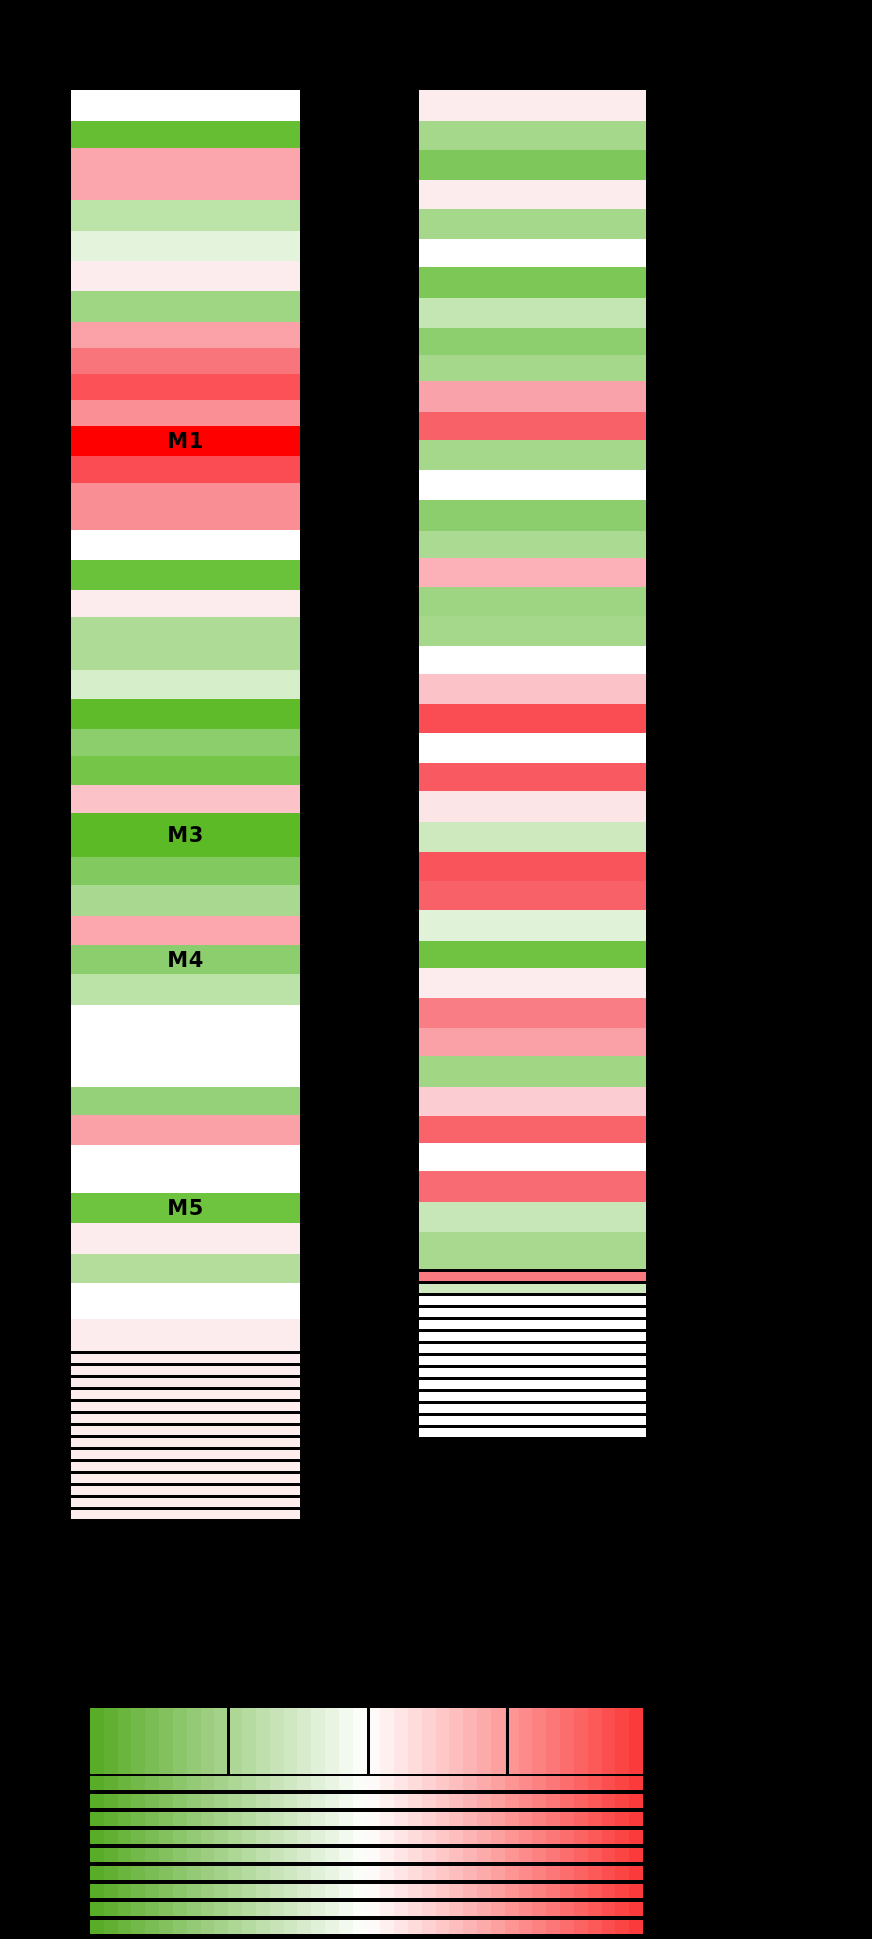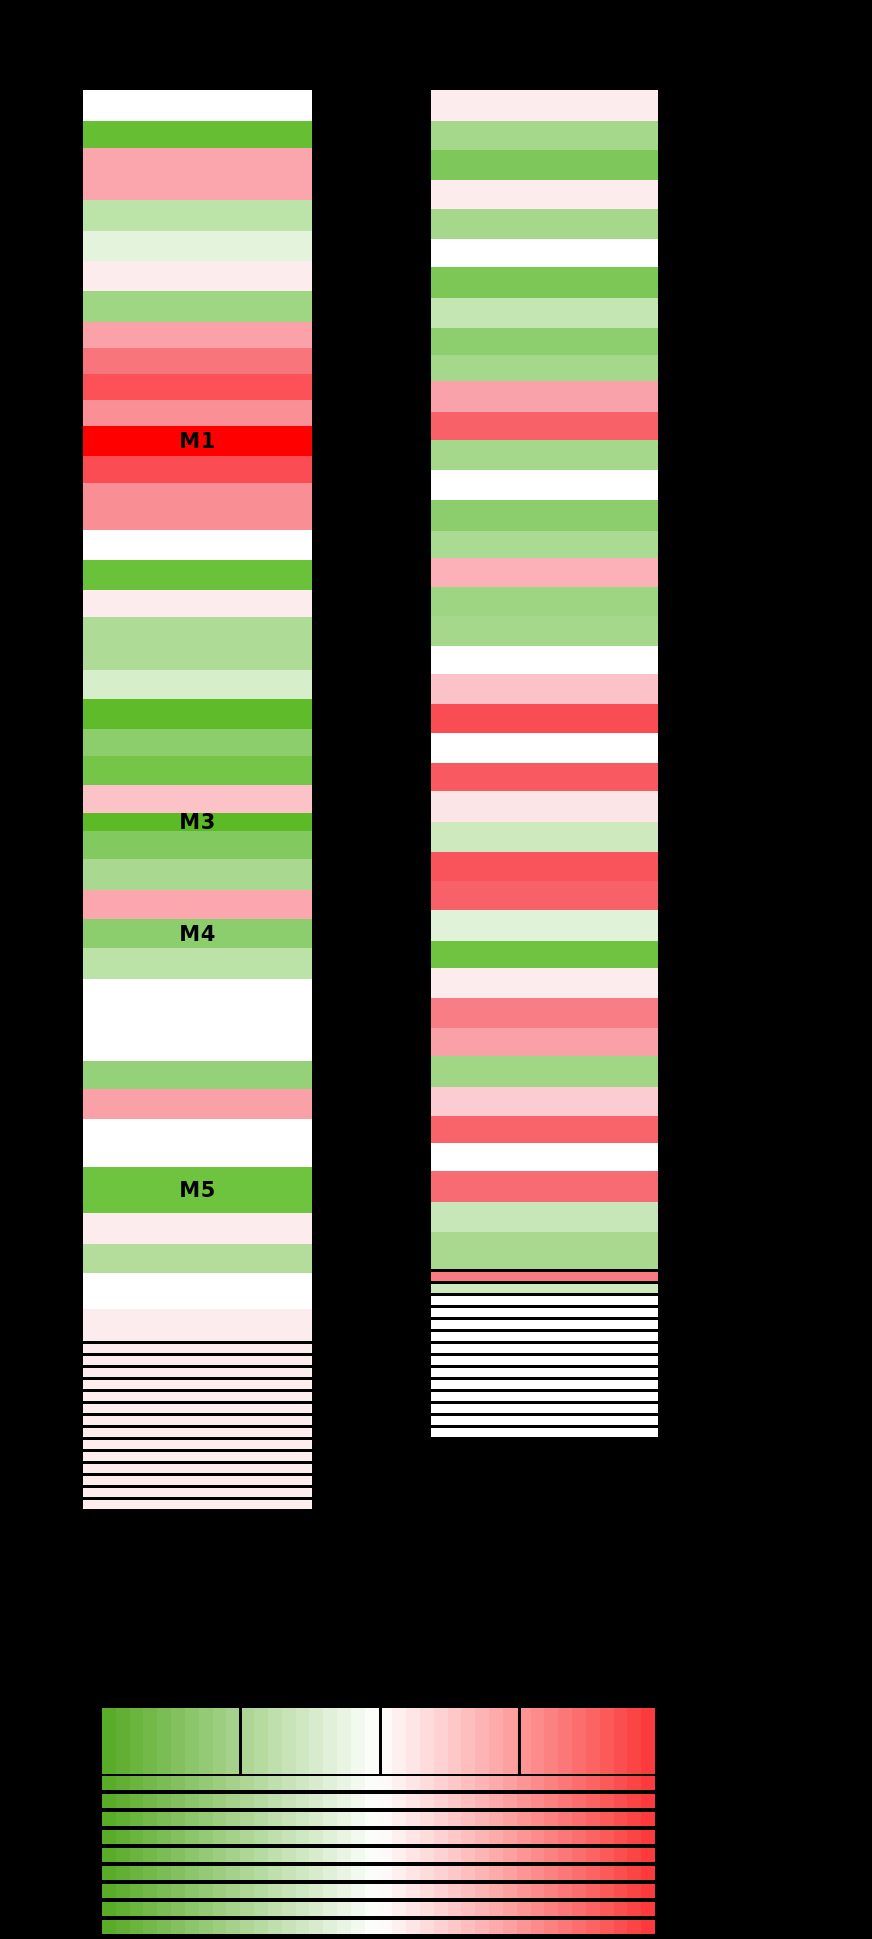--- a/index.html
+++ b/index.html
@@ -1,19 +1,19 @@
 <!DOCTYPE html>
 <html><head>
 <meta charset="utf-8">
 <style>
   html,body{margin:0;padding:0;background:#000;}
   body{width:872px;height:1939px;position:relative;overflow:hidden;
        font-family:"DejaVu Sans",sans-serif;}
 
-  .figure{position:absolute;inset:0;background:#000;margin-left:12px;}
+  .figure{position:absolute;inset:0;background:#000;}
 
   
   .panel{position:absolute;display:flex;flex-direction:column;}
   #panel-left{left:71px;top:90px;width:229px;}
   #panel-right{left:419px;top:90px;width:227px;}
 
   .cell{width:100%;position:relative;box-sizing:border-box;}
   .cell .celllabel{
      position:absolute;left:0;right:0;top:50%;transform:translateY(-50%);
      text-align:center;font-size:21px;font-weight:bold;color:#000;
@@ -73,36 +73,36 @@
       <div class="cell" style="background: rgb(250, 142, 149); height: 47px;"></div>
       <div class="cell" style="background: rgb(255, 255, 255); height: 30px;"></div>
       <div class="cell" style="background: rgb(106, 193, 58); height: 30px;"></div>
       <div class="cell" style="background: rgb(253, 236, 238); height: 27px;"></div>
       <div class="cell" style="background: rgb(174, 219, 150); height: 53px;"></div>
       <div class="cell" style="background: rgb(215, 238, 203); height: 29px;"></div>
       <div class="cell" style="background: rgb(95, 187, 42); height: 30px;"></div>
       <div class="cell" style="background: rgb(140, 206, 108); height: 27px;"></div>
       <div class="cell" style="background: rgb(116, 197, 72); height: 29px;"></div>
       <div class="cell" style="background: rgb(251, 195, 200); height: 28px;"></div>
-      <div class="cell" style="background: rgb(92, 186, 39); height: 18px;">
+      <div class="cell" style="background: rgb(92, 186, 39); height: 44px;">
         <span class="celllabel">M3</span>
       </div>
       <div class="cell" style="background: rgb(130, 201, 95); height: 28px;"></div>
       <div class="cell" style="background: rgb(169, 217, 144); height: 31px;"></div>
       <div class="cell" style="background: rgb(251, 167, 173); height: 29px;"></div>
       <div class="cell" style="background: rgb(140, 205, 110); height: 29px;">
         <span class="celllabel">M4</span>
       </div>
       <div class="cell" style="background: rgb(188, 227, 167); height: 31px;"></div>
       <div class="cell" style="background: rgb(255, 255, 255); height: 52px;"></div>
       <div class="cell" style="background: rgb(255, 255, 255); height: 30px;"></div>
       <div class="cell" style="background: rgb(149, 209, 121); height: 28px;"></div>
       <div class="cell" style="background: rgb(250, 160, 167); height: 30px;"></div>
       <div class="cell" style="background: rgb(255, 255, 255); height: 48px;"></div>
-      <div class="cell" style="background: rgb(110, 195, 63); height: 46px;">
+      <div class="cell" style="background: rgb(110, 195, 63); height: 30px;">
         <span class="celllabel">M5</span>
       </div>
       <div class="cell" style="background: rgb(253, 236, 238); height: 31px;"></div>
       <div class="cell" style="background: rgb(180, 221, 156); height: 29px;"></div>
       <div class="cell" style="background: rgb(255, 255, 255); height: 36px;"></div>
       <div class="cell" style="background: rgb(253, 236, 237); height: 32px;"></div>
       <div class="cell thin" style="background: rgb(253, 236, 237); height: 12px;"></div>
       <div class="cell thin" style="background: rgb(253, 236, 237); height: 12px;"></div>
       <div class="cell thin" style="background: rgb(253, 236, 237); height: 12px;"></div>
       <div class="cell thin" style="background: rgb(253, 237, 237); height: 12px;"></div>

